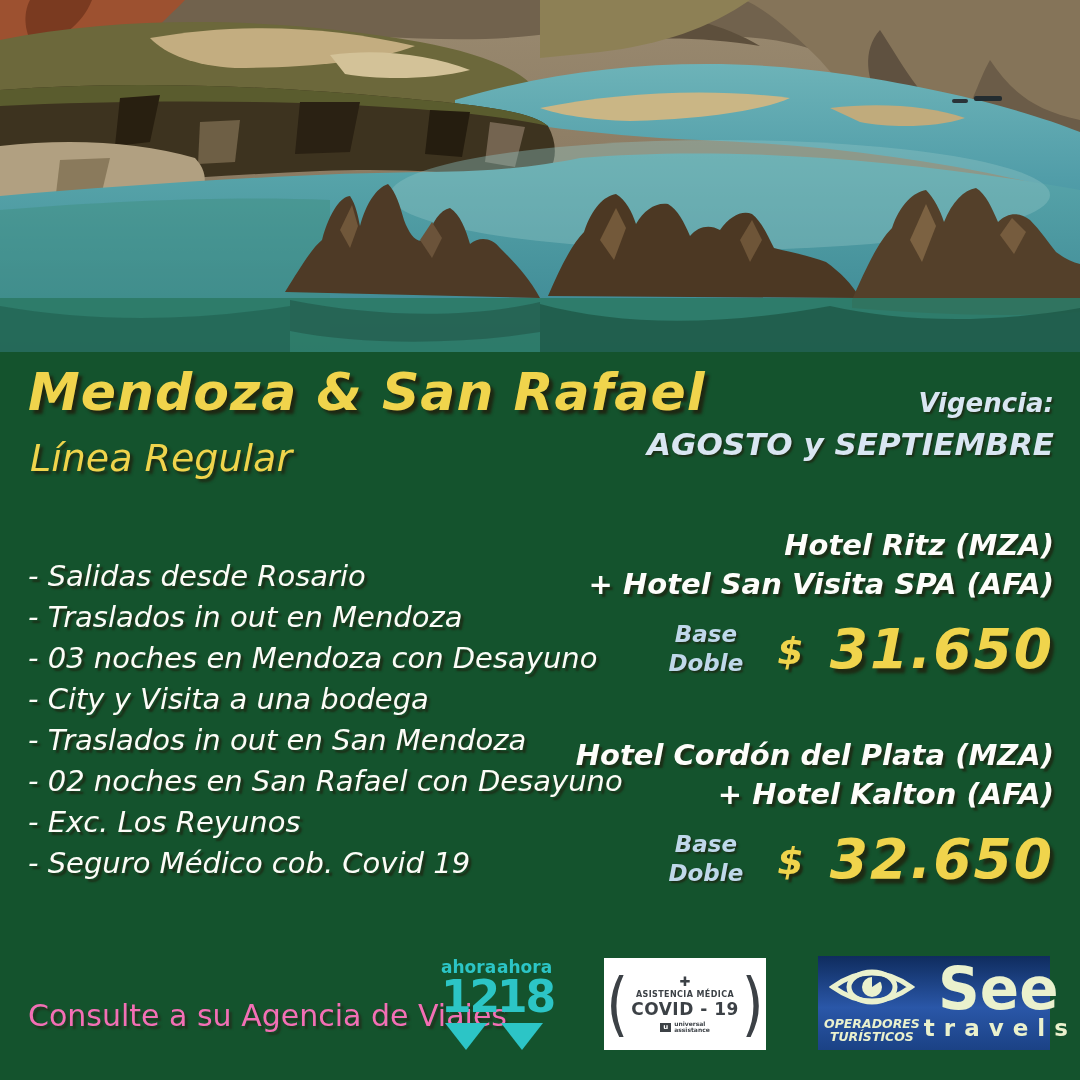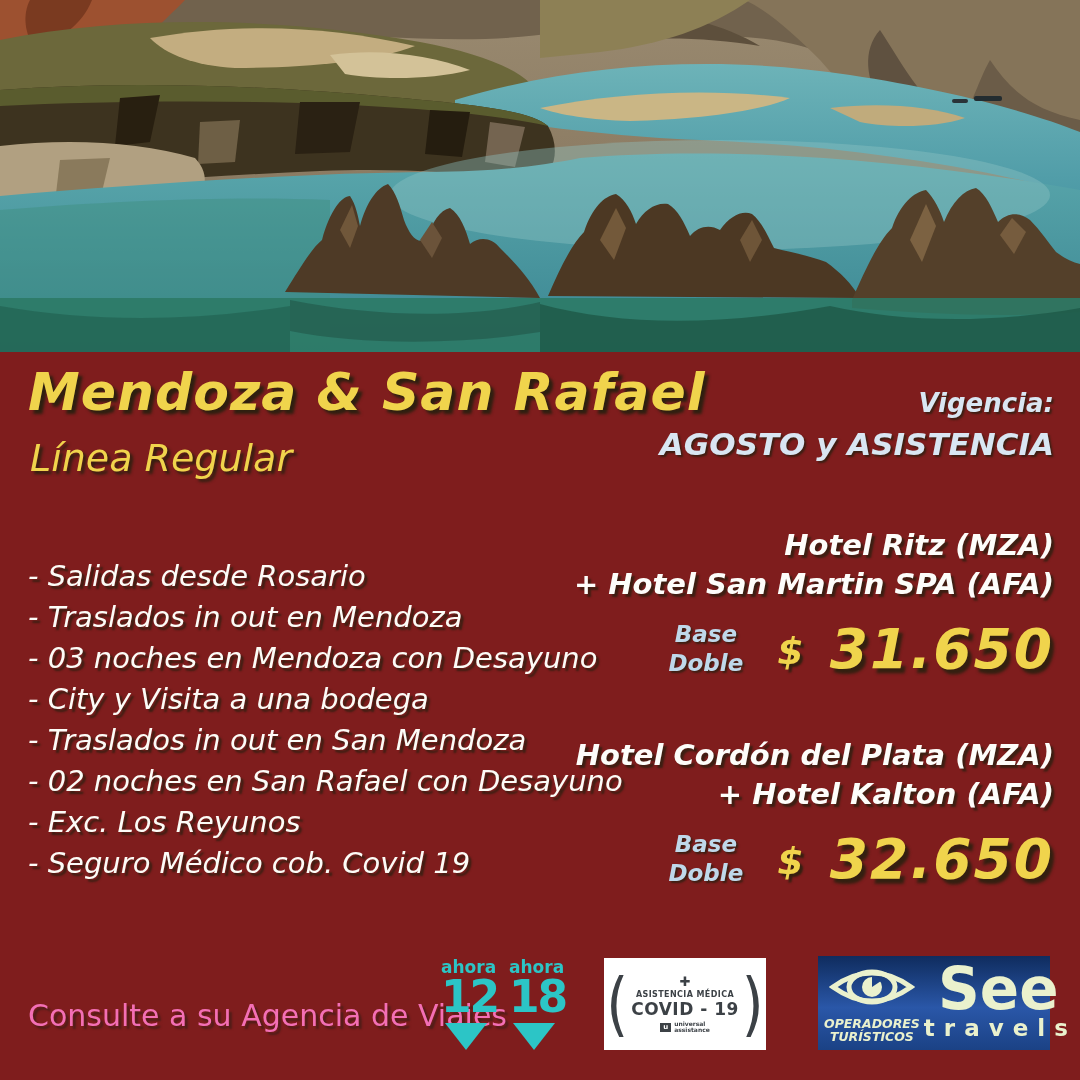--- a/index.html
+++ b/index.html
@@ -1,17 +1,17 @@
 <!DOCTYPE html>
 <html><head>
 <meta charset="utf-8">
 <style>
   html,body{margin:0;padding:0;}
   body{width:1080px;height:1080px;overflow:hidden;font-family:"DejaVu Sans",sans-serif;}
-  .poster{position:relative;width:1080px;height:1080px;background:#7f1d1d;overflow:hidden;}
+  .poster{position:relative;width:1080px;height:1080px;background:#14532d;overflow:hidden;}
 
   
   .hero{position:absolute;top:0;left:0;width:1080px;height:352px;}
   .hero svg{display:block;}
 
   
   .title-block{position:absolute;left:28px;top:362px;}
   .page-title{margin:0;font-size:52px;font-weight:bold;font-style:italic;color:#f0d44c;
     letter-spacing:1px;text-shadow:4px 4px 3px rgba(32,32,14,.85);}
   .page-subtitle{margin:14px 0 0 2px;font-size:38px;font-weight:normal;font-style:italic;color:#f0d44c;
@@ -37,21 +37,21 @@
     text-align:center;margin-right:34px;text-shadow:2px 2px 2px rgba(32,32,14,.7);}
   .currency{font-size:38px;font-weight:bold;font-style:italic;color:#f0d44c;margin-right:26px;
     transform:translateY(2px);text-shadow:3px 3px 2px rgba(32,32,14,.8);}
   .price{font-size:55px;font-weight:bold;font-style:italic;color:#f0d44c;letter-spacing:2px;
     line-height:70px;text-shadow:4px 5px 3px rgba(32,32,14,.8);}
 
   
   .cta{position:absolute;left:28px;top:998px;font-size:30px;font-weight:normal;color:#f36fb5;
     text-shadow:3px 3px 2px rgba(40,30,20,.55);white-space:nowrap;}
 
-  .ahora-group{position:absolute;left:441px;top:958px;display:flex;gap:18px;}
+  .ahora-group{position:absolute;left:441px;top:958px;display:flex;gap:6px;}
   .ahora-badge{width:50px;text-align:center;color:#2cc5c6;}
   .ahora-label{font-size:17px;font-weight:bold;line-height:18px;}
   .ahora-number{font-size:44px;font-weight:bold;line-height:42px;letter-spacing:-2px;}
   .ahora-triangle{width:0;height:0;border-left:21px solid transparent;border-right:21px solid transparent;
     border-top:27px solid #2cc5c6;margin:5px auto 0;}
 
   .covid-box{position:absolute;left:604px;top:958px;width:162px;height:92px;background:#ffffff;
     display:flex;align-items:center;justify-content:center;}
   .covid-inner{display:flex;align-items:center;color:#3c4146;}
   .paren{font-size:56px;font-weight:normal;transform:scaleY(1.25);line-height:56px;}
@@ -151,37 +151,37 @@
     </svg>
   </div>
 
   <div class="title-block">
     <h1 class="page-title">Mendoza &amp; San Rafael</h1>
     <h2 class="page-subtitle">Línea Regular</h2>
   </div>
 
   <div class="validity">
     <div class="validity-label">Vigencia:</div>
-    <div class="validity-value">AGOSTO y ASISTENCIA</div>
+    <div class="validity-value">AGOSTO y SEPTIEMBRE</div>
   </div>
 
   <ul class="features">
     <li>- Salidas desde Rosario</li>
     <li>- Traslados in out en Mendoza</li>
     <li>- 03 noches en Mendoza con Desayuno</li>
     <li>- City y Visita a una bodega</li>
     <li>- Traslados in out en San Mendoza</li>
     <li>- 02 noches en San Rafael con Desayuno</li>
     <li>- Exc. Los Reyunos</li>
     <li>- Seguro Médico cob. Covid 19</li>
   </ul>
 
   <div class="offer offer-1">
     <div class="hotel-line">Hotel Ritz (MZA)</div>
-    <div class="hotel-line">+ Hotel San Martin SPA (AFA)</div>
+    <div class="hotel-line">+ Hotel San Visita SPA (AFA)</div>
     <div class="price-row">
       <div class="base-label">
         <div>Base</div>
         <div>Doble</div>
       </div>
       <span class="currency">$</span>
       <span class="price">31.650</span>
     </div>
   </div>
 

